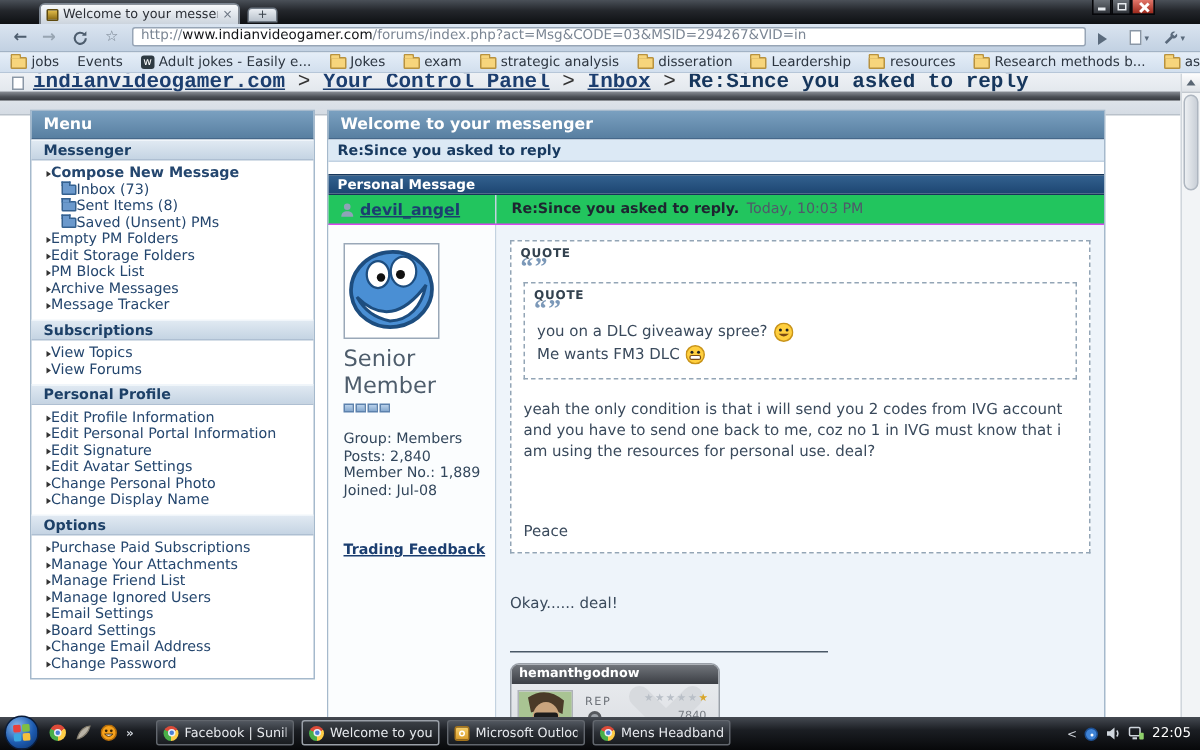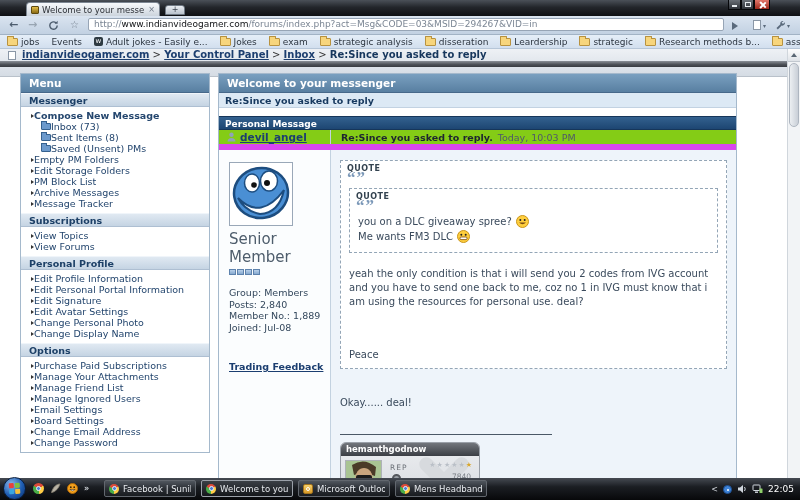--- a/index.html
+++ b/index.html
@@ -53,21 +53,21 @@
     background:#f7d57c; border:1px solid #b8923f; flex:0 0 auto; }
   .folder-ic::before { content:""; position:absolute; top:-3px; left:-1px; width:5px; height:2px;
     background:inherit; border:1px solid; border-color:inherit; border-bottom:none; border-radius:1px 1px 0 0; }
   .w-ic { width:9px; height:9px; background:#2e3a42; color:#fff; font-size:7px; line-height:9px;
     text-align:center; border-radius:2px; }
   .bm-spacer { flex:1; }
   
   .page-area { position:absolute; top:49px; left:0; right:0; height:429px; background:#fff; overflow:hidden; }
   .crumbstrip { position:absolute; top:0; left:0; right:13px; height:28px;
     background:linear-gradient(#eef1f5,#d5dce4); border-bottom:1px solid #b9c1ca;
-    font-size:10px; line-height:12px; white-space:nowrap; overflow:hidden; padding-left:22px; color:#333; }
+    font-size:14px; line-height:12px; white-space:nowrap; overflow:hidden; padding-left:22px; color:#333;font-family:Liberation Mono, monospace; }
   .crumbstrip .crumb-ic { position:absolute; left:8px; top:2px; }
   .crumb-link { color:#1c3e6f; font-weight:bold; text-decoration:underline; }
   .crumb-cur { color:#16365c; font-weight:bold; }
   .darkbar { position:absolute; top:12px; left:0; right:13px; height:6px;
     background:linear-gradient(#8b9097,#4b4f55 60%,#383b40); }
   .scrollbar { position:absolute; top:0; right:0; width:13px; height:429px;
     background:#f2f4f6; border-left:1px solid #d0d6dc; }
   .sb-up { height:13px; background:linear-gradient(#fdfdfd,#dfe3e8); border-bottom:1px solid #c2c8cf;
     display:flex; align-items:center; justify-content:center; }
   .sb-up-tri { width:0; height:0; border-bottom:4px solid #5a6673;
@@ -95,21 +95,21 @@
   .s-link { font-size:9.5px; color:#24466e; white-space:nowrap; }
   .s-link.bold { font-weight:bold; }
   
   .mainpanel { position:absolute; left:218px; top:24px; width:519px; background:#fff;
     border:1px solid #a5b9cc; }
   .subject-strip { height:15px; background:#dce9f5; border-bottom:1px solid #c2d2e2;
     color:#17395f; font-weight:bold; font-size:9.5px; line-height:15px; padding-left:6px; }
   .gap-white { height:8px; background:#fff; }
   .pm-bar { height:14px; background:linear-gradient(#33618f,#1d4672); color:#fff; font-weight:bold;
     font-size:9px; line-height:14px; padding-left:6px; border-top:1px solid #16365a; border-bottom:1px solid #16365a; }
-  .msg-headrow { display:flex; height:20px; background:#84cc16; border-bottom:6px solid #d946ef; }
+  .msg-headrow { display:flex; height:20px; background:#22c55e; border-bottom:1px solid #d946ef; }
   .mh-left { width:112px; display:flex; align-items:center; gap:4px; padding-left:8px;
     border-right:1px solid #c3d2e0; flex:0 0 auto; }
   .author { font-size:10.5px; font-weight:bold; color:#1b3e70; text-decoration:underline; }
   .mh-right { flex:1; display:flex; align-items:center; padding-left:10px; font-size:9.5px; color:#50596a; }
   .subject { font-weight:bold; color:#1e2530; margin-right:5px; }
   .msg-body { display:flex; align-items:stretch; }
   .cell-user { width:112px; flex:0 0 auto; background:#fbfdfe; border-right:1px solid #c3d2e0;
     padding:12px 0 0 10px; min-height:340px; }
   .avatar-box { width:64px; height:64px; background:#fff; border:1px solid #9aa8b8; }
   .rank { margin-top:4px; font-size:15px; color:#4e5d6c; }
@@ -255,21 +255,21 @@
   <span class="bm">
       <span class="folder-ic"></span>
       <span>disseration</span>
     </span>
   <span class="bm">
       <span class="folder-ic"></span>
       <span>Leardership</span>
     </span>
   <span class="bm">
       <span class="folder-ic"></span>
-      <span>strategic</span>
+      <span>resources</span>
     </span>
   <span class="bm">
       <span class="folder-ic"></span>
       <span>Research methods b...</span>
     </span>
   <span class="bm">
       <span class="folder-ic"></span>
       <span>assasins creed</span>
     </span>
   <span class="bm-spacer"></span>

